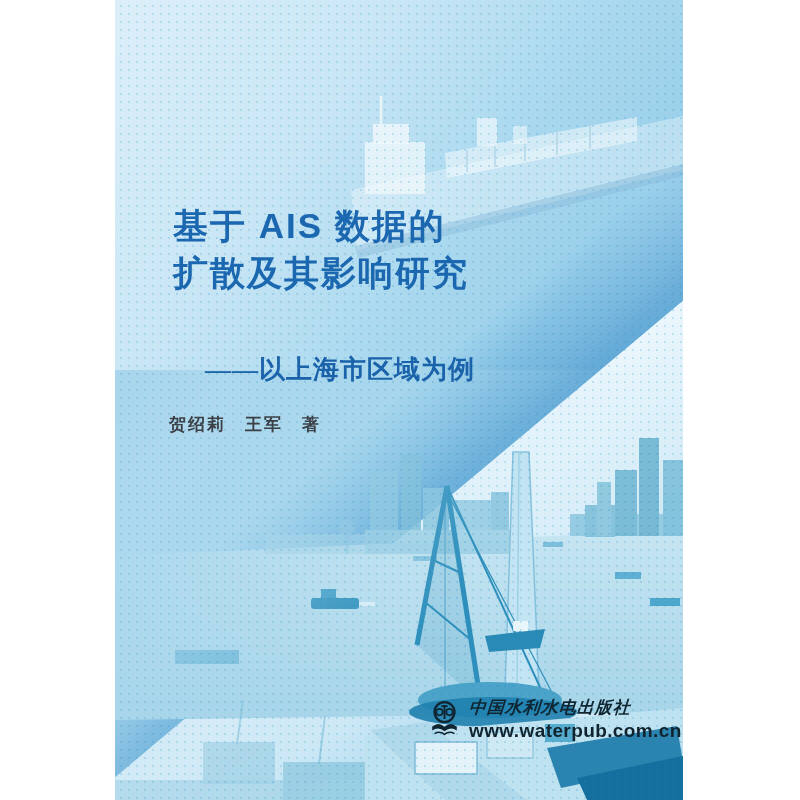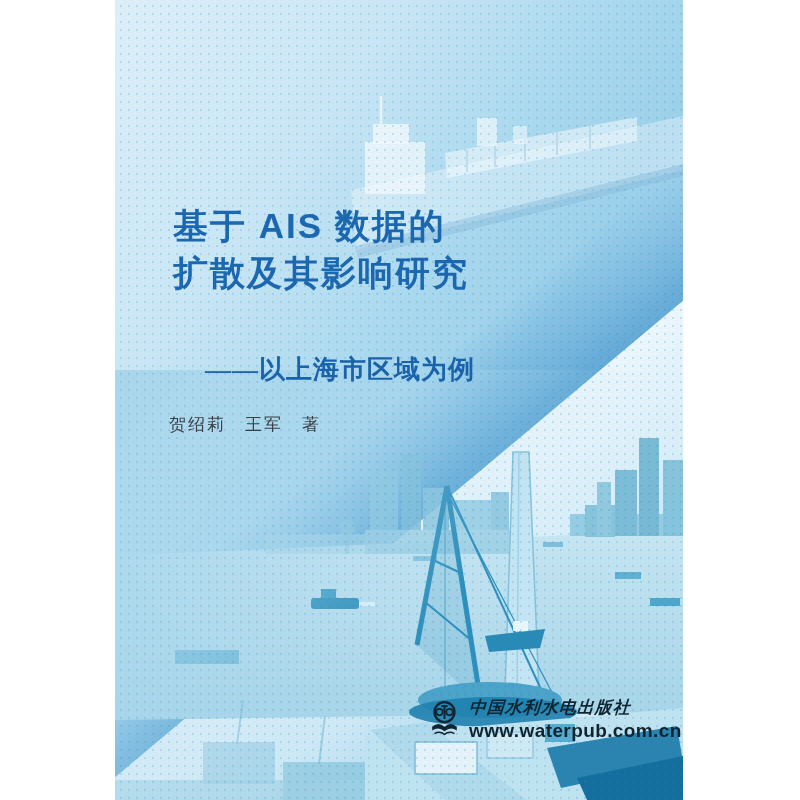--- a/index.html
+++ b/index.html
@@ -39,20 +39,21 @@
     color:#1a62a9;
     font-family:"Liberation Serif",serif;
     font-size:26px;font-weight:bold;
     letter-spacing:1px;white-space:nowrap;margin-left:32px;
   }
   .authors{
     left:54px;top:413px;
     color:#3b4046;
     font-size:17px;letter-spacing:2px;
     white-space:nowrap;
+    font-weight:bold;
   }
   .publisher{
     left:314px;top:696px;
     display:flex;align-items:center;gap:9px;
   }
   .pub-logo{flex:0 0 auto;}
   .pub-name{
     color:#0f2531;
     font-family:"Liberation Serif",serif;
     font-style:italic;

